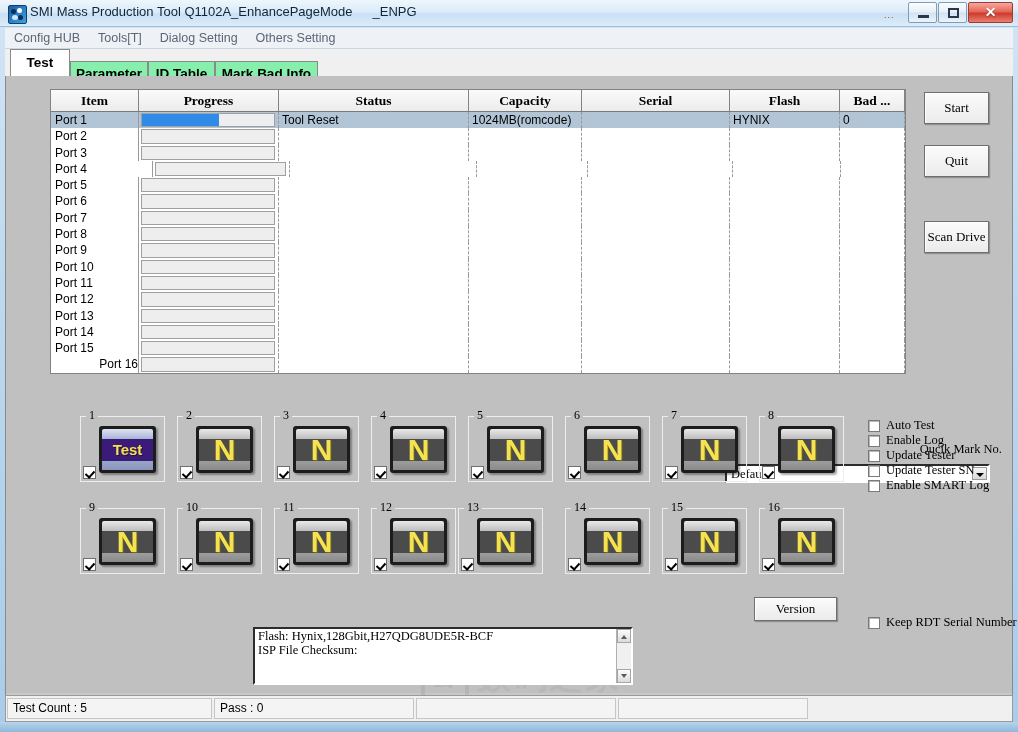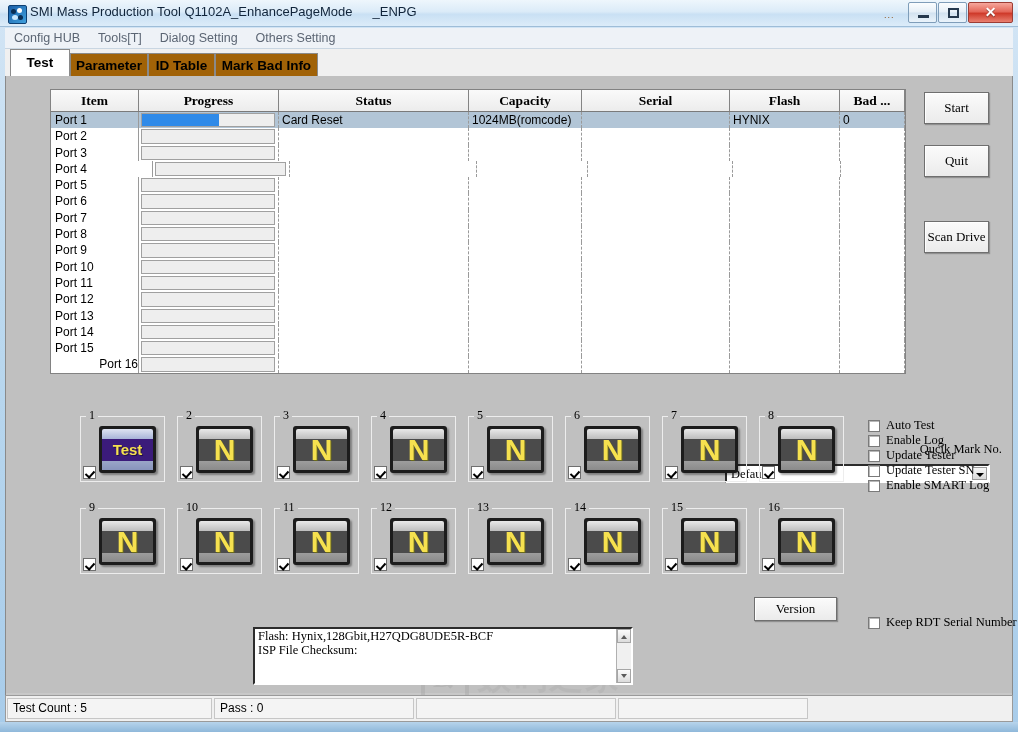--- a/index.html
+++ b/index.html
@@ -69,23 +69,23 @@
   .menu-item{
     float:left;padding:3px 9px 0 9px;font-size:12.5px;color:#5b6573;
     font-family:"Liberation Sans",sans-serif;height:18px;cursor:default;
   }
   
   .tabstrip{
     position:absolute;left:5px;top:49px;width:1008px;height:27px;
     background:#f0f0f0;
   }
   .tab{
-    position:absolute;top:4px;height:25px;
+    position:absolute;top:12px;height:25px;
     border:1px solid #8a8a8a;border-bottom:none;
-    background:#a16207;
+    background:#86efac;
     font-family:"Liberation Sans",sans-serif;
     font-size:13.5px;font-weight:bold;color:#000;
     text-align:center;line-height:23px;box-sizing:border-box;
   }
   .tab.active{background:#ffffff;border-color:#8a8a8a;top:0;height:27px;line-height:25px;}
   
   .client{
     position:absolute;left:5px;top:76px;width:1008px;height:619px;
     background:#c8c8c8;border-left:1px solid #8a8a8a;border-right:1px solid #8a8a8a;
     box-sizing:border-box;
@@ -356,21 +356,21 @@
           <div class="gh" style="width:65px;">Bad ...</div>
         </div>
         <div class="grid-body" id="grid-body">
             <div class="grow sel">
               <div class="gc item" style="width: 88px;">Port 1</div>
               <div class="gc prog" style="width: 140px;">
                 <div class="ptrough">
                   <div class="pfill" style="width: 58%; background: rgb(47, 138, 232);"></div>
                 </div>
               </div>
-              <div class="gc" style="width: 190px;">Card Reset</div>
+              <div class="gc" style="width: 190px;">Tool Reset</div>
               <div class="gc" style="width: 113px;">1024MB(romcode)</div>
               <div class="gc" style="width: 148px;"></div>
               <div class="gc" style="width: 110px;">HYNIX</div>
               <div class="gc" style="width: 65px;">0</div>
             </div>
             <div class="grow">
               <div class="gc item" style="width: 88px;">Port 2</div>
               <div class="gc prog" style="width: 140px;">
                 <div class="ptrough">
                   <div class="pfill" style="width: 0%; background: rgb(47, 138, 232);"></div>
@@ -692,21 +692,21 @@
           <div class="tile" style="left: 365px; top: 432px;">
             <div class="tile-num">12</div>
             <div class="card">
               <div class="band-top"></div>
               <div class="band-mid"></div>
               <div class="band-bot"></div>
               <div class="glyph">N</div>
             </div>
             <div class="tilechk"></div>
           </div>
-          <div class="tile" style="left: 462px; top: 432px;">
+          <div class="tile" style="left: 452px; top: 432px;">
             <div class="tile-num">13</div>
             <div class="card">
               <div class="band-top"></div>
               <div class="band-mid"></div>
               <div class="band-bot"></div>
               <div class="glyph">N</div>
             </div>
             <div class="tilechk"></div>
           </div>
           <div class="tile" style="left: 559px; top: 432px;">

